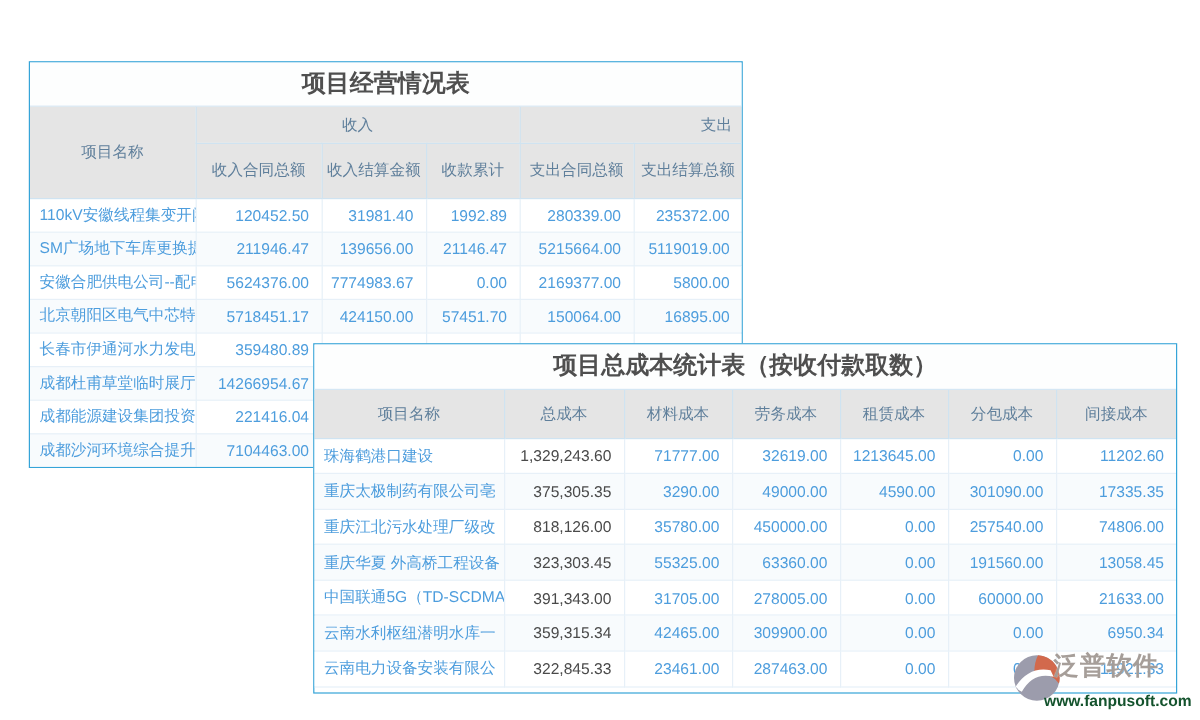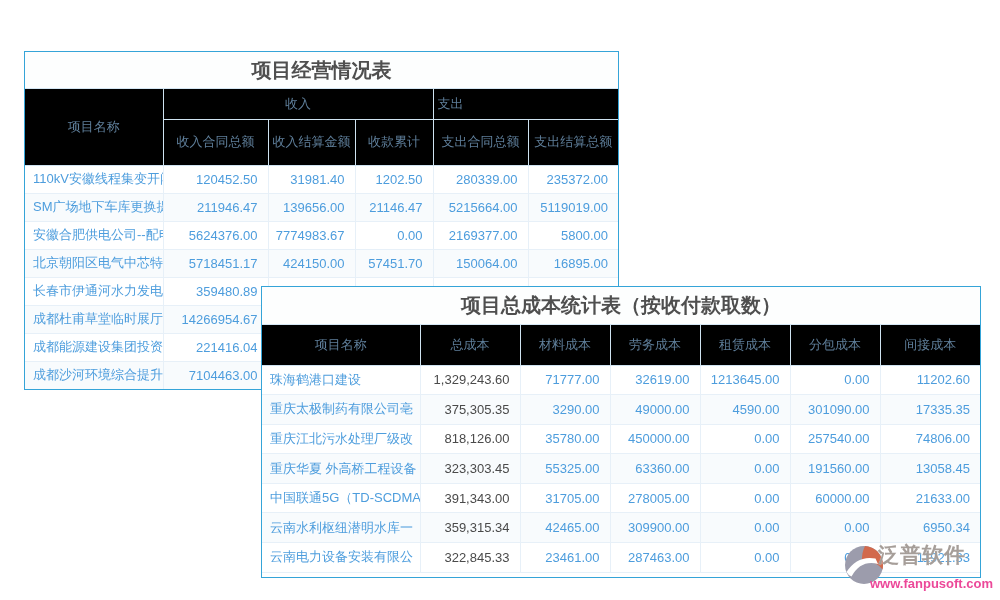--- a/index.html
+++ b/index.html
@@ -13,51 +13,51 @@
   .card1 { left:24px; top:24px; width:595px; height:339px; z-index:1; }
   .card2 { left:261px; top:259px; width:720px; height:292px; z-index:2; }
   .card-title {
     text-align:center; font-weight:bold; color:#4f4f4f; font-size:20px;
     background:#fdfefe; border-bottom:1px solid #d5e7f4;
   }
   .card1 .card-title { height:37px; line-height:36px; }
   .card2 .card-title { height:38px; line-height:37px; }
   table { border-collapse:collapse; table-layout:fixed; width:100%; }
   th {
-    background:#000000; color:#5f7f9b; font-weight:normal; font-size:13px;
+    background:#e5e5e5; color:#5f7f9b; font-weight:normal; font-size:13px;
     text-align:center; border-right:1px solid #cfe3f1; border-bottom:1px solid #cfe3f1;
     padding:0 4px; line-height:1.25;
   }
   th:last-child, td:last-child { border-right:none; }
   td {
     font-size:13px; color:#4d9ddd; background:#ffffff;
     border-right:1px solid #e7f0f8; border-bottom:1px solid #e7f0f8;
     white-space:nowrap; overflow:hidden;
   }
   tbody tr:nth-child(even) td { background:#f8fbfd; }
   .cell-name { text-align:left; padding-left:8px; }
   .cell-num  { text-align:right; padding-right:10px; }
   .card2 .cell-total { color:#4a4a4a; }
   .card1 .group-row th { height:30px; }
   .card1 .sub-row th { height:46px; }
   .card1 tbody td { height:28px; }
   .card2 thead th { height:40px; }
   .card2 tbody td { height:29.6px; }
-  .group-expense { text-align:left; padding-right:8px; }
+  .group-expense { text-align:right; padding-right:8px; }
   
   .watermark { position:absolute; left:842px; top:541px; width:158px; height:56px; z-index:5; pointer-events:none; }
   .wm-logo { position:absolute; left:2px; top:4px; width:40px; height:40px; display:block; }
   .wm-brand {
     position:absolute; left:36px; top:0px; font-size:21px; font-weight:bold;
     color:rgba(158,150,144,0.92); letter-spacing:1px; white-space:nowrap;
     text-shadow:0 0 1px rgba(255,255,255,0.7);
   }
   .wm-url {
     position:absolute; left:28px; top:35px; font-size:13px; font-weight:bold;
-    color:#ec4899; white-space:nowrap;
+    color:#14532d; white-space:nowrap;
   }
 </style>
 </head>
 <body>
 
 <div class="card card1">
   <div class="card-title">项目经营情况表</div>
   <table>
     <colgroup>
       <col style="width:138px">
@@ -79,21 +79,21 @@
         <th>收款累计</th>
         <th>支出合同总额</th>
         <th>支出结算总额</th>
       </tr>
     </thead>
     <tbody>
         <tr>
           <td class="cell-name">110kV安徽线程集变开闭</td>
           <td class="cell-num">120452.50</td>
           <td class="cell-num">31981.40</td>
-          <td class="cell-num">1202.50</td>
+          <td class="cell-num">1992.89</td>
           <td class="cell-num">280339.00</td>
           <td class="cell-num">235372.00</td>
         </tr>
         <tr>
           <td class="cell-name">SM广场地下车库更换提</td>
           <td class="cell-num">211946.47</td>
           <td class="cell-num">139656.00</td>
           <td class="cell-num">21146.47</td>
           <td class="cell-num">5215664.00</td>
           <td class="cell-num">5119019.00</td>

